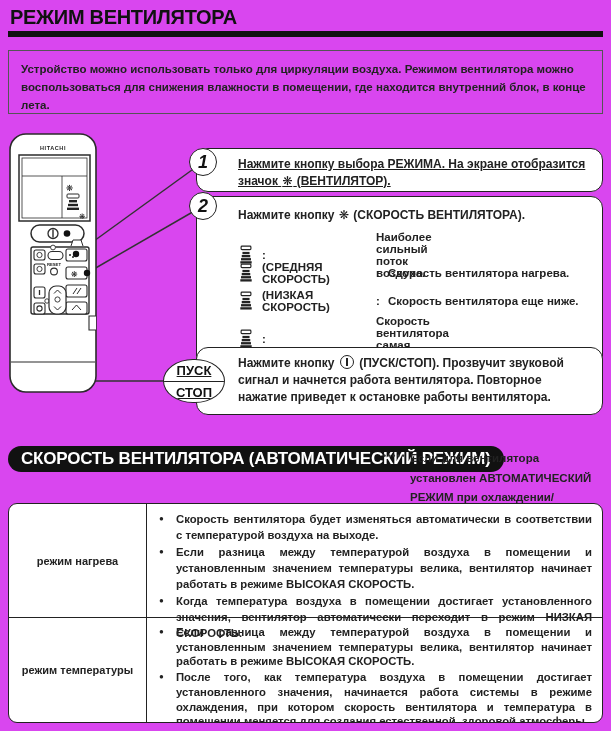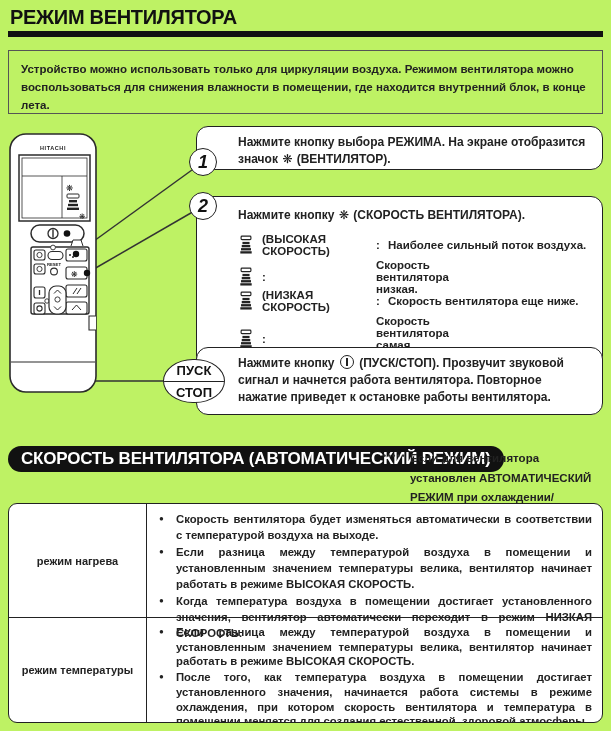--- a/index.html
+++ b/index.html
@@ -1,17 +1,17 @@
 <!DOCTYPE html>
 <html><head>
 <meta charset="utf-8">
 <style>
   html,body{margin:0;padding:0;background:#fff;}
   body{font-family:"Liberation Sans","DejaVu Sans",sans-serif;color:#1a1a1a;}
-  #page{position:relative;width:611px;height:731px;background:#bef264;overflow:hidden;}
+  #page{position:relative;width:611px;height:731px;background:#d946ef;overflow:hidden;}
 
   
   .page-title{position:absolute;left:10px;top:6px;font-size:20px;font-weight:bold;letter-spacing:-0.3px;color:#111;}
   .title-rule{position:absolute;left:8px;top:31px;width:595px;height:6px;background:#111;}
 
   
   .intro-box{position:absolute;left:8px;top:50px;width:595px;height:64px;border:1px solid #555;box-sizing:border-box;}
   .intro-box p{margin:9px 12px;font-size:11.5px;line-height:18px;font-weight:bold;color:#222;}
 
   
@@ -20,41 +20,41 @@
   
   .step-circle{position:absolute;width:28px;height:28px;border:1.6px solid #222;border-radius:50%;
     background:#fff;z-index:2;display:flex;align-items:center;justify-content:center;
     font-size:18px;font-weight:bold;font-style:italic;color:#111;box-sizing:border-box;}
   #circle1{left:189px;top:148px;}
   #circle2{left:189px;top:192px;}
 
   
   .step-box{position:absolute;left:196px;width:407px;border:1.5px solid #222;border-radius:12px;
     background:#fff;z-index:1;box-sizing:border-box;}
-  #step1-box{top:126px;height:44px;}
+  #step1-box{top:148px;height:44px;text-decoration:underline;}
   #step2-box{top:196px;height:188px;}
   #step3-box{top:347px;height:68px;}
   .step-text{margin:7px 10px 0 41px;font-size:12px;line-height:17px;font-weight:bold;color:#222;}
   #step2-box .step-text{margin-top:10px;}
   .fan-glyph{font-weight:bold;font-style:normal;color:#111;padding:0 1px;}
 
   
   .speed-rows{margin:7px 8px 0 41px;}
   .speed-row{display:grid;grid-template-columns:24px 114px 12px 1fr;align-items:center;height:28px;}
   .speed-row .label,.speed-row .colon,.speed-row .desc{font-size:11.5px;font-weight:bold;color:#222;}
   .spool{width:16px;height:20px;display:block;}
 
   
   .power-icon{display:inline-block;width:12px;height:12px;border:1.3px solid #222;border-radius:50%;
     position:relative;vertical-align:-2px;margin:0 2px;}
   .power-icon::after{content:"";position:absolute;left:5px;top:2px;width:2px;height:8px;background:#222;}
 
   
   .start-stop{position:absolute;left:163px;top:359px;width:62px;height:44px;border:1.7px solid #222;
-    border-radius:30px/22px;background:#fff;z-index:2;box-sizing:border-box;overflow:hidden;}
+    border-radius:30px/22px;background:#fff;z-index:2;box-sizing:border-box;overflow:hidden;text-decoration:underline;}
   .start-stop .half{height:50%;display:flex;align-items:center;justify-content:center;
     font-size:13px;font-weight:bold;color:#111;}
   .start-stop .half.bottom{border-top:1.4px solid #222;box-sizing:border-box;}
 
   
   .auto-badge{position:absolute;left:8px;top:446px;height:26px;line-height:26px;padding:0 13px;
     background:#111;color:#fff;font-size:17px;font-weight:bold;border-radius:14px;white-space:nowrap;letter-spacing:-0.2px;}
   .auto-dots{position:absolute;left:383px;top:451px;font-size:9px;font-weight:bold;letter-spacing:1.5px;color:#333;}
   .auto-note{position:absolute;left:410px;top:449px;width:192px;font-size:11.5px;line-height:19.5px;font-weight:bold;color:#222;}
 
@@ -171,34 +171,34 @@
       <span>(СКОРОСТЬ ВЕНТИЛЯТОРА).</span></p>
     <div class="speed-rows">
       <div class="speed-row">
         <svg class="spool" viewBox="0 0 18 22">
             <rect x="3.5" y="1" width="11" height="4" rx="1" fill="#fff" stroke="#222" stroke-width="1.3"></rect>
             <rect x="5" y="7.5" width="8" height="2.6" fill="#222"></rect>
             <rect x="4.2" y="11" width="9.6" height="2.6" fill="#222"></rect>
             <rect x="3.4" y="14.5" width="11.2" height="2.6" fill="#222"></rect>
             <rect x="2.6" y="18" width="12.8" height="2.6" fill="#222"></rect>
           </svg>
-        <span class="label">(ВЫСОКАЯ СКОРОСТЬ)</span>
         <span class="colon">:</span>
         <span class="desc">Наиболее сильный поток воздуха.</span>
       </div>
       <div class="speed-row">
         <svg class="spool" viewBox="0 0 18 22">
             <rect x="3.5" y="1" width="11" height="4" rx="1" fill="#fff" stroke="#222" stroke-width="1.3"></rect>
             <rect x="5" y="7.5" width="8" height="2.6" fill="#222"></rect>
             <rect x="4.2" y="11" width="9.6" height="2.6" fill="#222"></rect>
             <rect x="3.4" y="14.5" width="11.2" height="2.6" fill="#222"></rect>
             <rect x="2.6" y="18" width="12.8" height="2.6" fill="#222"></rect>
           </svg>
-        <span class="colon">:</span>
-        <span class="desc">Скорость вентилятора низкая.</span>
+        <span class="label">(СРЕДНЯЯ СКОРОСТЬ)</span>
+        <span class="colon">:</span>
+        <span class="desc">Скорость вентилятора нагрева.</span>
       </div>
       <div class="speed-row">
         <svg class="spool" viewBox="0 0 18 22">
             <rect x="3.5" y="1" width="11" height="4" rx="1" fill="#fff" stroke="#222" stroke-width="1.3"></rect>
             <rect x="5" y="7.5" width="8" height="2.6" fill="#222"></rect>
             <rect x="4.2" y="11" width="9.6" height="2.6" fill="#222"></rect>
             <rect x="3.4" y="14.5" width="11.2" height="2.6" fill="#222"></rect>
             <rect x="2.6" y="18" width="12.8" height="2.6" fill="#222"></rect>
           </svg>
         <span class="label">(НИЗКАЯ СКОРОСТЬ)</span>

